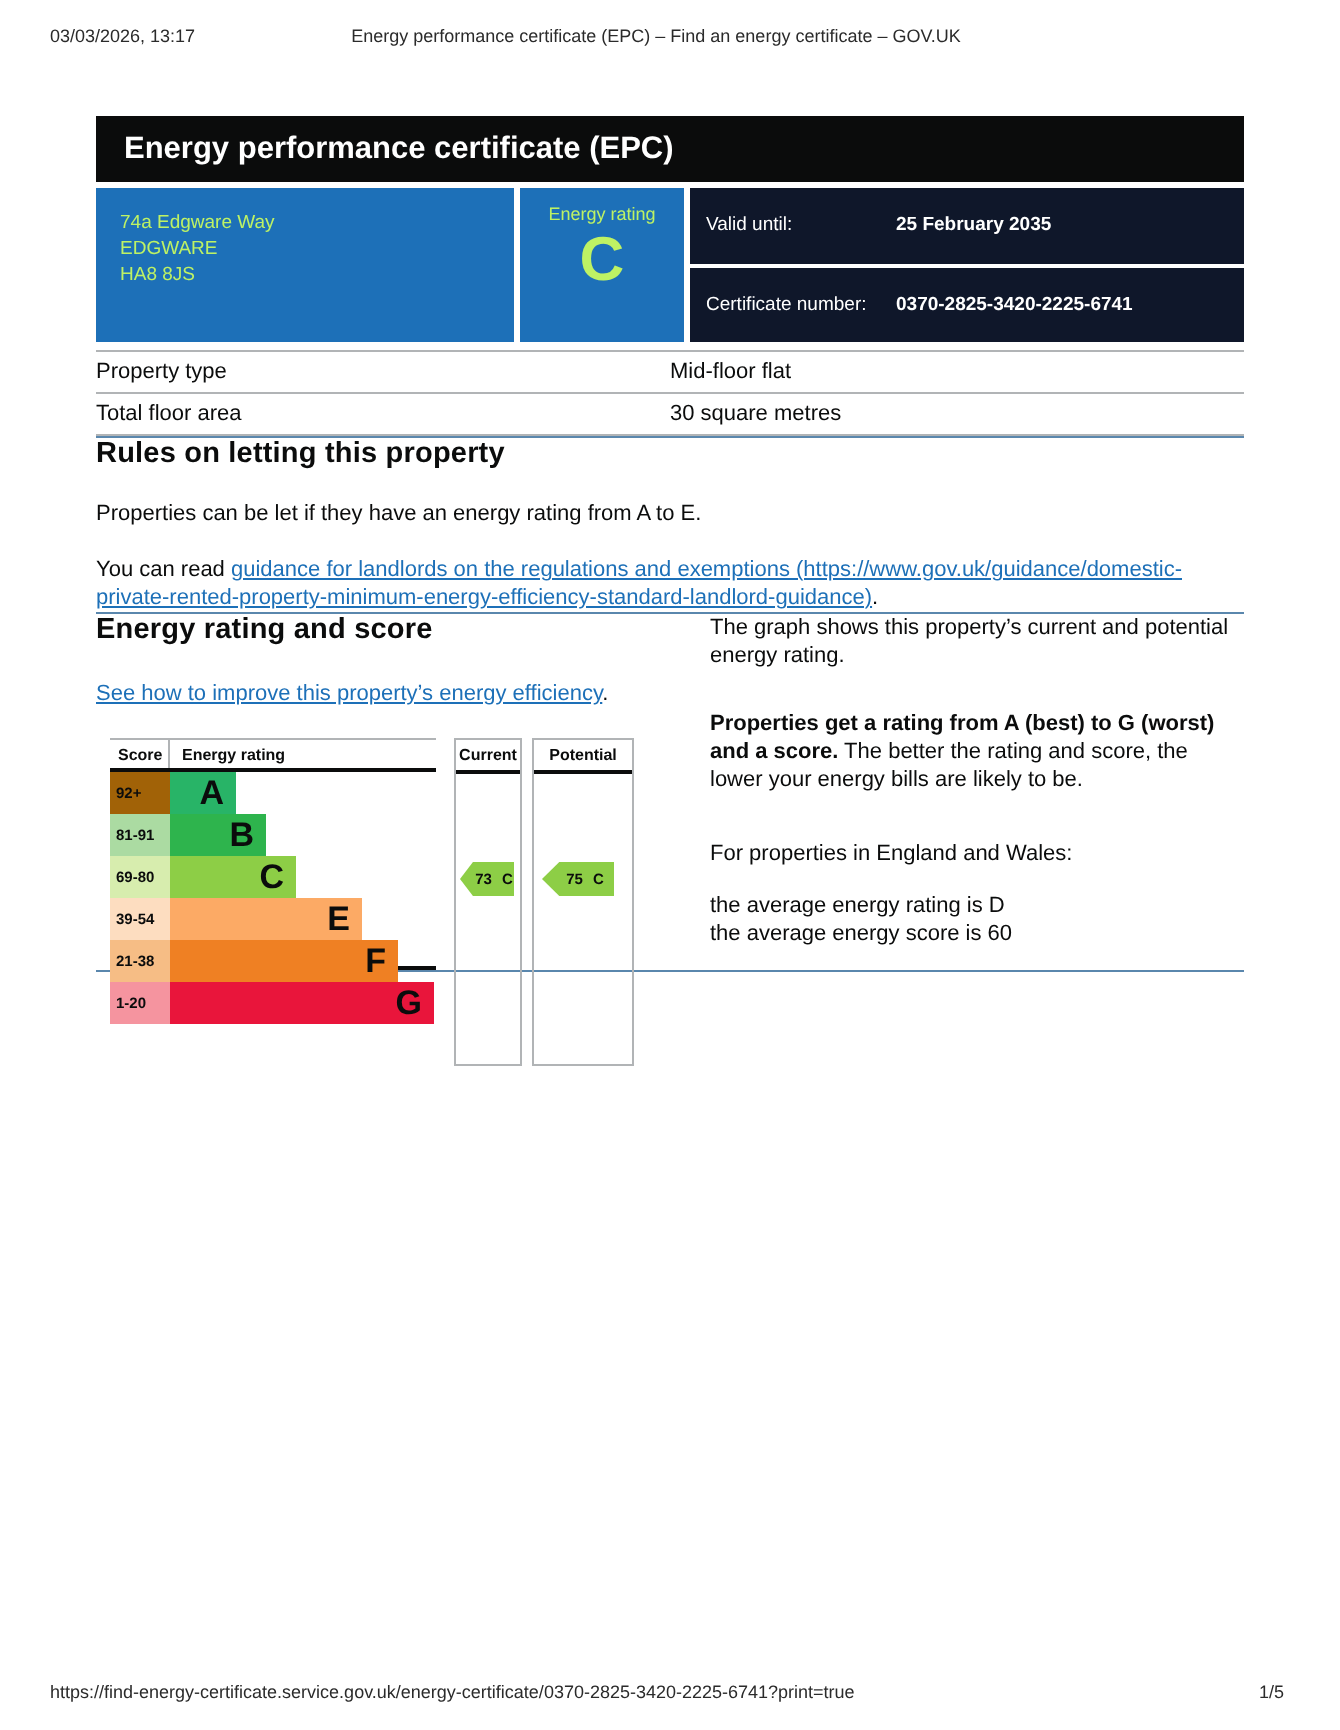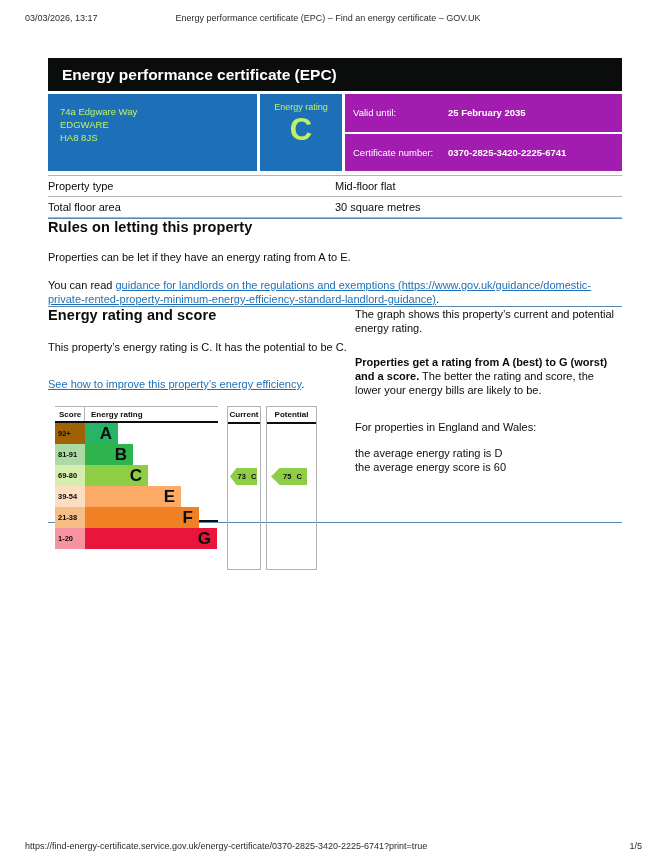--- a/index.html
+++ b/index.html
@@ -48,21 +48,21 @@
   .addr-cell { width: 209px; padding: 11px 12px; margin-right: 3px; }
   .addr-cell .addr-line { display: block; font-size: 9.5px; line-height: 13px; }
   .rating-cell {
     width: 82px; margin-right: 3px;
     display: flex; flex-direction: column; align-items: center;
     padding-top: 8px;
   }
   .rating-cell .rating-label { font-size: 9px; }
   .rating-cell .rating-letter { font-size: 31px; font-weight: bold; line-height: 36px; }
   .details-cell { flex: 1; display: flex; flex-direction: column; }
-  .details-row { flex: 1; display: flex; align-items: center; background: #a21caf; color: #fff; padding-left: 8px; }
+  .details-row { flex: 1; display: flex; align-items: center; background: #0f172a; color: #fff; padding-left: 8px; }
   .details-row + .details-row { margin-top: 2px; }
   .details-row .d-label { font-size: 9.5px; width: 95px; }
   .details-row .d-value { font-size: 9.5px; font-weight: bold; }
 
   .prop-table { width: 100%; border-collapse: collapse; }
   .prop-table td {
     border-top: 1px solid #b1b4b6;
     font-size: 11px;
     height: 21px;
     vertical-align: middle;
@@ -208,21 +208,20 @@
       <h2 class="section-heading">Rules on letting this property</h2>
       <p class="body-text">Properties can be let if they have an energy rating from A to E.</p>
       <p class="body-text"><span>You can read </span><a class="gov-link" href="#">guidance for landlords on the regulations and exemptions (https://www.gov.uk/guidance/domestic-private-rented-property-minimum-energy-efficiency-standard-landlord-guidance)</a><span>.</span></p>
     </div>
 
     <hr class="blue-rule rule-2">
 
     <div class="two-col">
       <div class="col-left">
         <h2 class="section-heading">Energy rating and score</h2>
-        <p class="body-text para-rating">This property’s energy rating is C. It has the potential to be C.</p>
         <p class="body-text"><a class="gov-link" href="#">See how to improve this property’s energy efficiency</a><span>.</span></p>
 
         <div class="epc-chart">
           <div class="rating-table">
             <div class="chart-header">
               <div class="h-score">Score</div>
               <div class="h-rating">Energy rating</div>
             </div>
             <div>
                 <div class="band-row">

